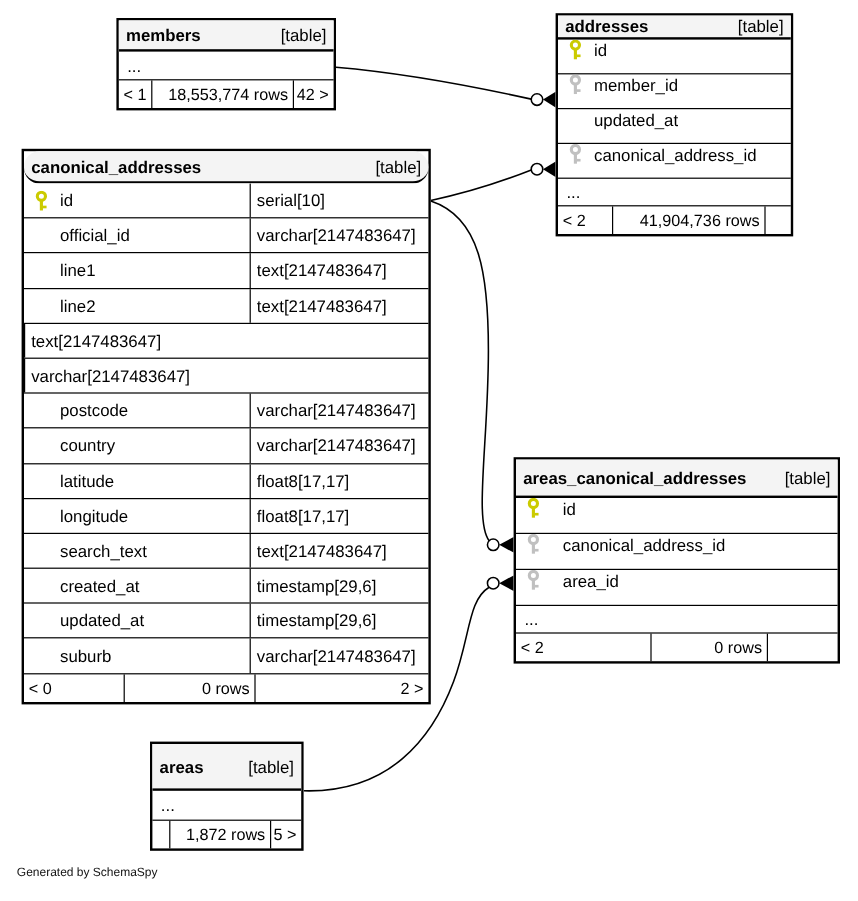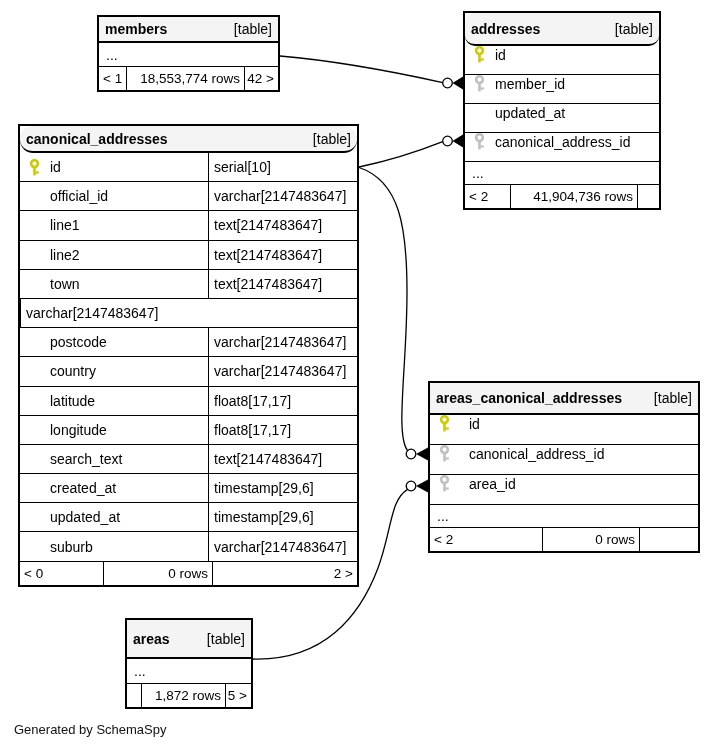--- a/index.html
+++ b/index.html
@@ -30,21 +30,21 @@
   .fcell.grow { flex:1; }
 
   
   .t-members { left:97px; top:15px; width:183px; }
   .t-members .tbl-header { height:26px; }
   .t-members .ellipsis-row { height:24px; }
   .t-members .tbl-footer { height:23px; }
 
   
   .t-addresses { left:463px; top:11px; width:198px; }
-  .t-addresses .tbl-header { height:33px;border-radius:10px; }
+  .t-addresses .tbl-header { height:20px; }
   .t-addresses .col-row { height:29px; }
   .t-addresses .ellipsis-row { height:23px; }
   .t-addresses .tbl-footer { height:23px; }
 
   
   .t-canonical { left:18px; top:124px; width:341px; }
   .t-canonical .tbl-header { height:27px;border-radius:13px; }
   .t-canonical .col-row { height:29.2px; }
   .t-canonical .name-cell { flex:0 0 188px; align-self:stretch; }
   .t-canonical .tbl-footer { height:23px; }
@@ -56,21 +56,21 @@
   .t-acas .col-label { margin-left:18px; }
   .t-acas .ellipsis-row { height:23px; }
   .t-acas .tbl-footer { height:23px; }
 
   
   .t-areas { left:125px; top:618px; width:128px; }
   .t-areas .tbl-header { height:39px; }
   .t-areas .ellipsis-row { height:25px; }
   .t-areas .tbl-footer { height:23px; }
 
-  .credit { position:absolute; left:14px; top:722px; font-size:13px; color:#111; }
+  .credit { position:absolute; left:14px; top:722px; font-size:10px; color:#111; }
 </style>
 </head>
 <body>
 
 <div class="canvas">
 
   <svg class="edges" width="715" height="751" viewBox="0 0 715 751">
     <g stroke="#000" stroke-width="1.3" fill="none">
       <path d="M280 56 C338 61 404 74 442.7 82.6"></path>
       <path d="M359 167 C397 159 424 149 442.7 141.6"></path>
@@ -195,24 +195,20 @@
       <div class="type-cell">text[2147483647]</div>
     </div>
     <div class="col-row">
       <div class="name-cell">
           <span class="key-slot"></span>
         <span class="col-label">line2</span>
         </div>
       <div class="type-cell">text[2147483647]</div>
     </div>
     <div class="col-row">
-      <div class="name-cell">
-          <span class="key-slot"></span>
-        <span class="col-label">town</span>
-        </div>
       <div class="type-cell">text[2147483647]</div>
     </div>
     <div class="col-row">
       <div class="type-cell">varchar[2147483647]</div>
     </div>
     <div class="col-row">
       <div class="name-cell">
           <span class="key-slot"></span>
         <span class="col-label">postcode</span>
         </div>

